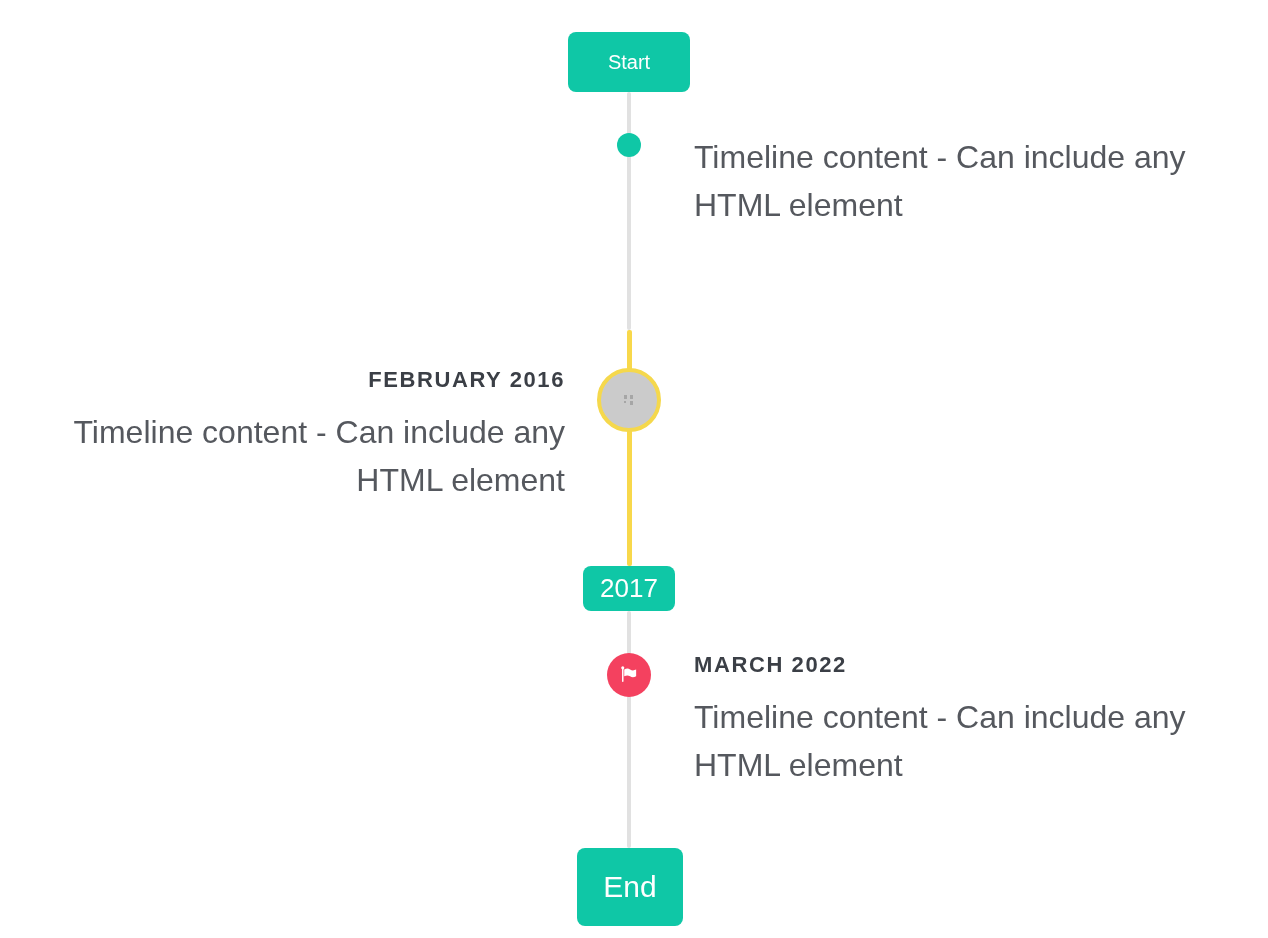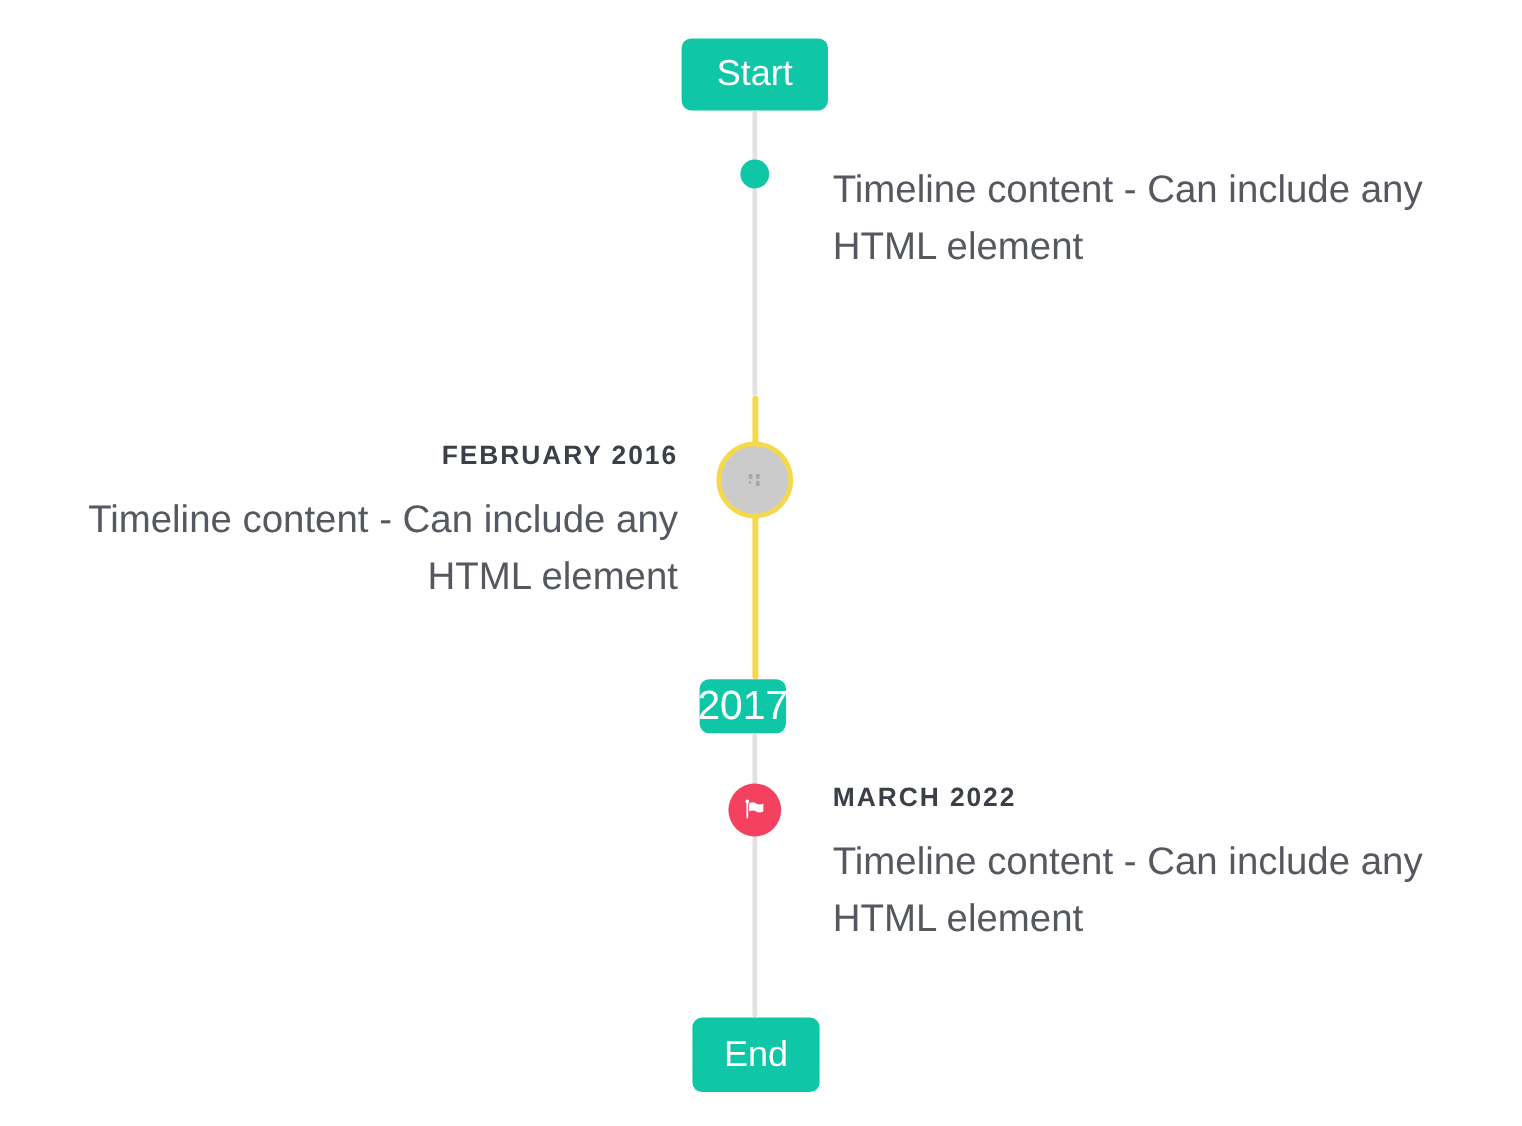--- a/index.html
+++ b/index.html
@@ -23,23 +23,23 @@
   .badge {
     position: absolute;
     background: #0fc7a6;
     color: #ffffff;
     border-radius: 8px;
     display: flex;
     align-items: center;
     justify-content: center;
     cursor: pointer;
   }
-  .badge-start { left: 568px; top: 32px;  width: 122px; height: 60px; font-size: 30px; }
-  .badge-year  { left: 583px; top: 566px; width: 72px;  height: 45px; font-size: 34px; }
-  .badge-end   { left: 577px; top: 848px; width: 106px; height: 62px; font-size: 30px; }
+  .badge-start { left: 568px; top: 32px;  width: 122px; height: 60px; font-size: 20px; }
+  .badge-year  { left: 583px; top: 566px; width: 92px;  height: 45px; font-size: 26px; }
+  .badge-end   { left: 577px; top: 848px; width: 106px; height: 78px; font-size: 30px; }
 
   
   .node { position: absolute; border-radius: 50%; }
   .node-dot {
     left: 617px; top: 133px; width: 24px; height: 24px;
     background: #0fc7a6;
   }
   .node-image {
     left: 597px; top: 368px; width: 64px; height: 64px;
     background: #cbcbcb;

